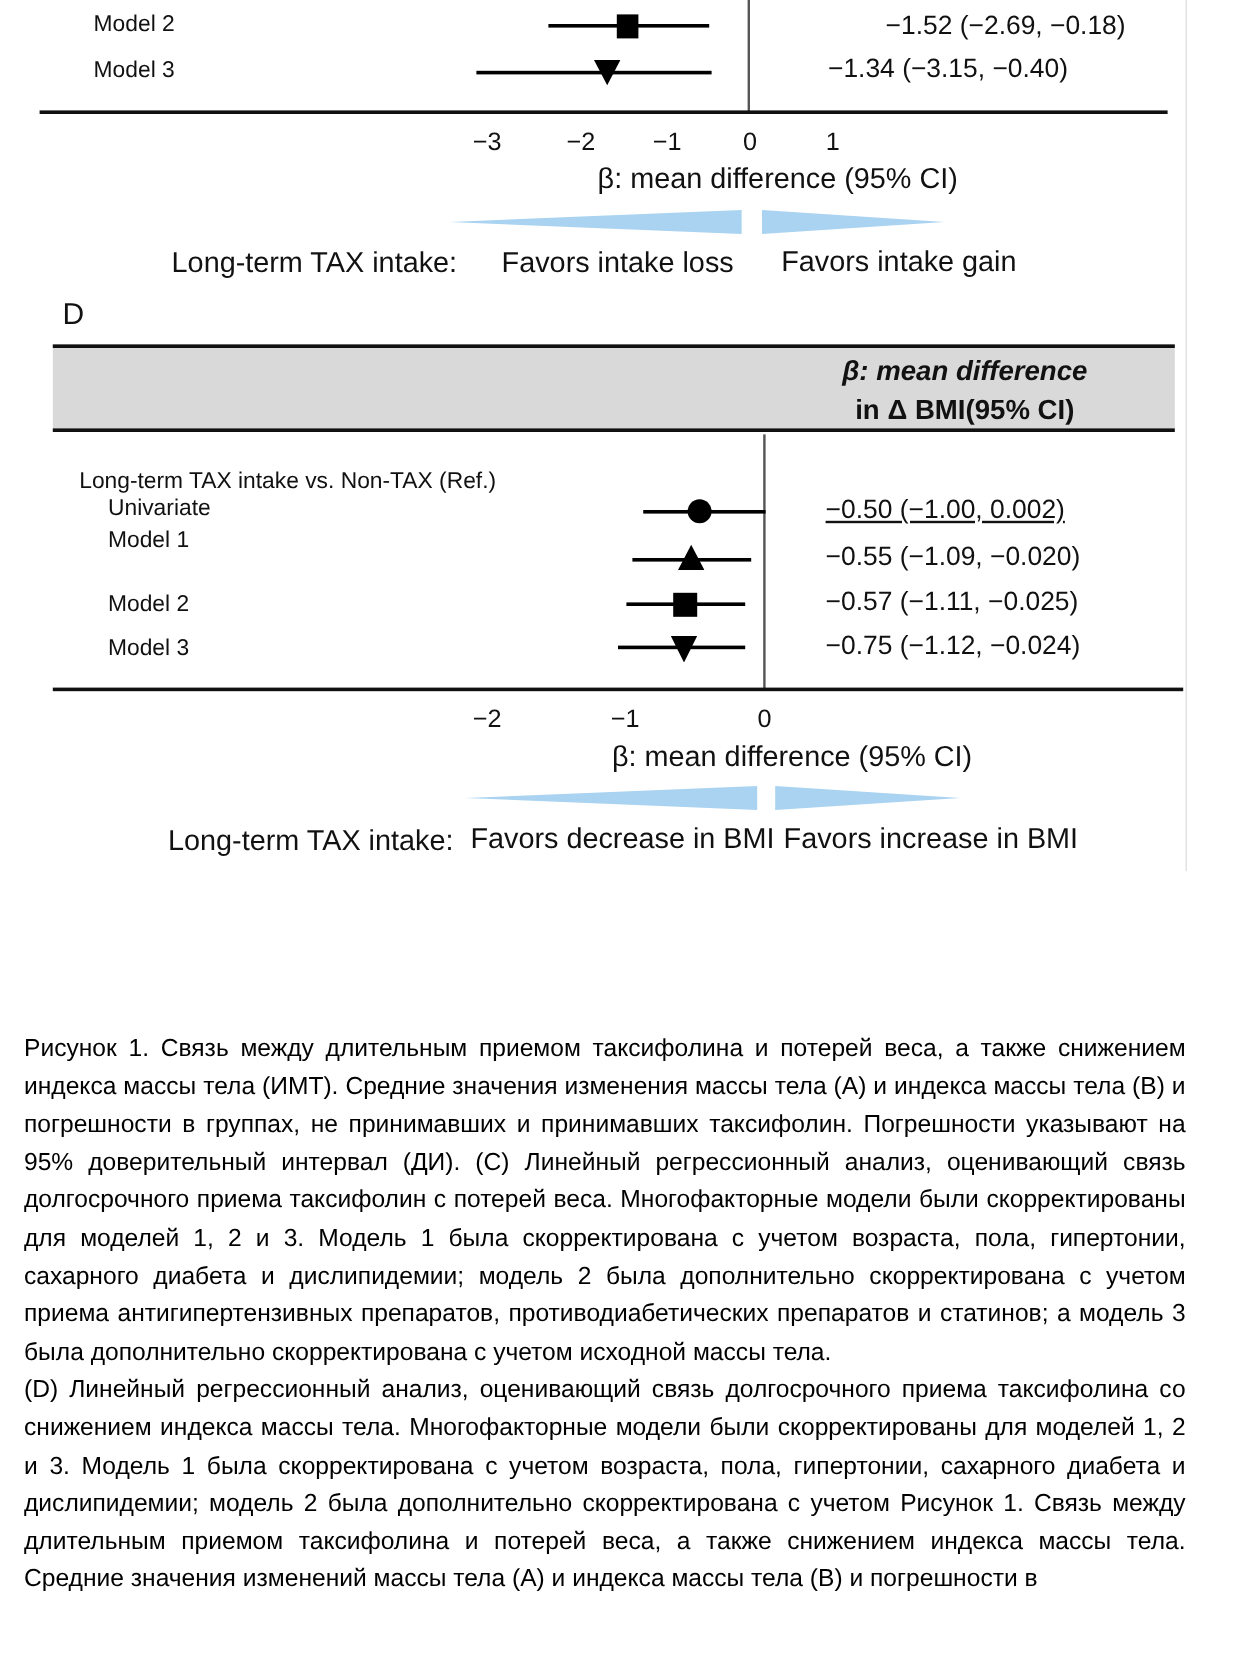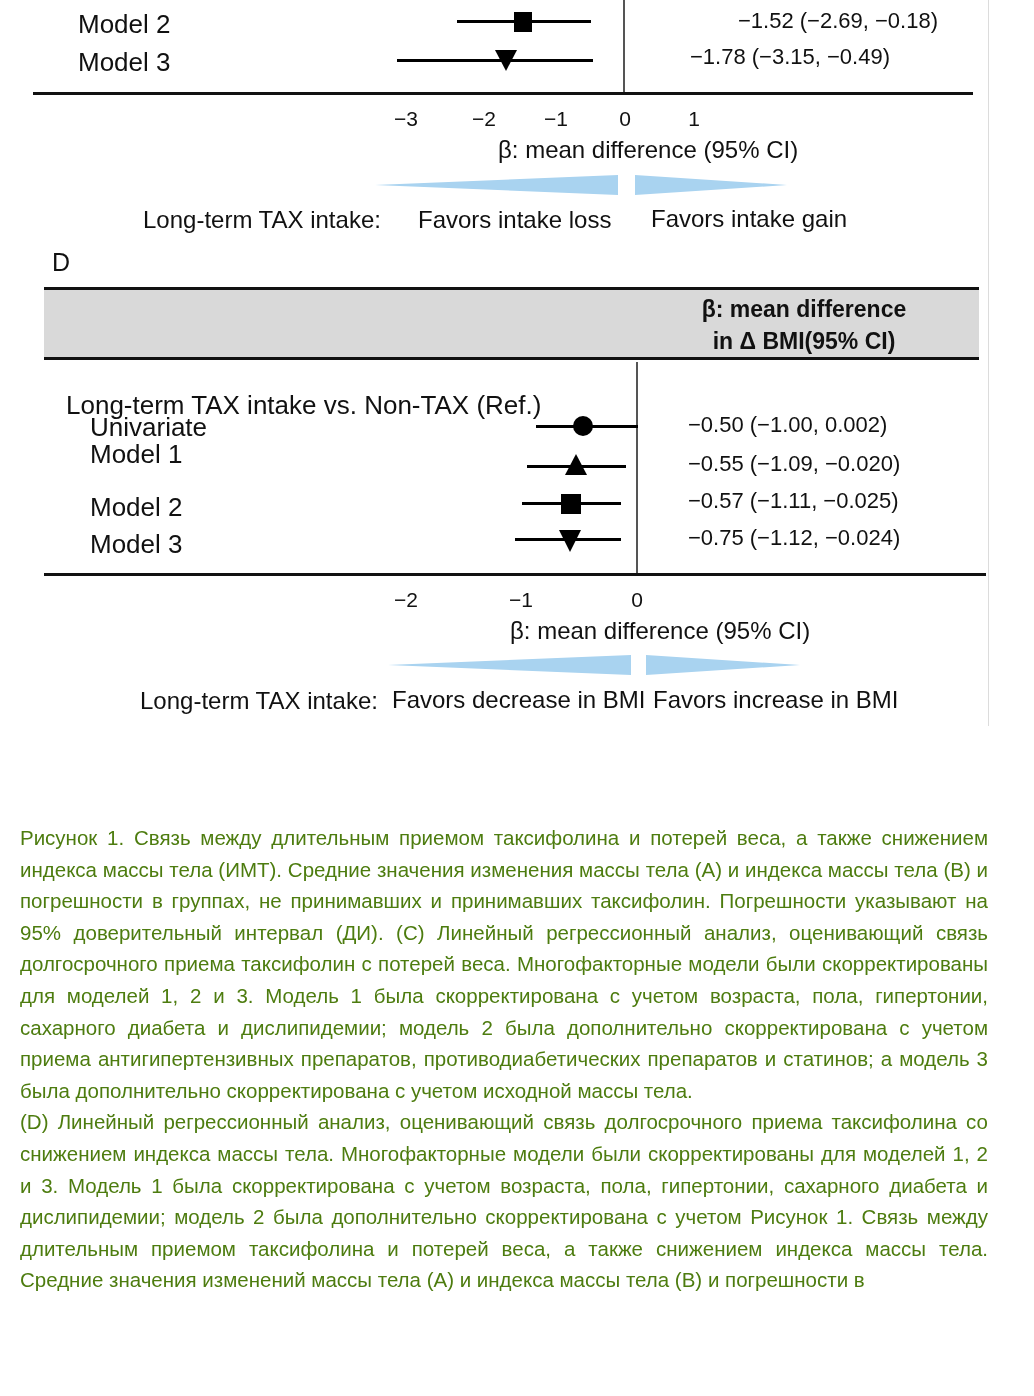--- a/index.html
+++ b/index.html
@@ -1,26 +1,26 @@
 <!DOCTYPE html>
 <html><head>
 <meta charset="utf-8">
 <style>
   html, body { margin:0; padding:0; background:#ffffff; }
   body { width:1034px; height:1396px; position:relative; overflow:hidden; font-family:"Liberation Sans", sans-serif; color:#111; }
   .abs { position:absolute; }
-  .lbl { position:absolute; font-size:26px; white-space:nowrap; line-height:1; }
+  .lbl { position:absolute; font-size:19px; white-space:nowrap; line-height:1; }
   .val { position:absolute; font-size:22px; white-space:nowrap; line-height:1; }
   .tick { position:absolute; font-size:21px; line-height:1; transform:translateX(-50%); white-space:nowrap; }
   .small { position:absolute; font-size:24px; line-height:1; white-space:nowrap; }
   .rule { position:absolute; height:3px; background:#111; }
   .vline { position:absolute; width:1.5px; background:#555; }
   .ci { position:absolute; height:3px; background:#000; }
   .marker { position:absolute; }
-  .caption { position:absolute; left:20px; top:822px; width:968px; font-family:"Liberation Sans", sans-serif; font-size:20.5px; line-height:31.6px; text-align:justify; color:#4d7c0f; }
+  .caption { position:absolute; left:20px; top:858px; width:968px; font-family:"Liberation Sans", sans-serif; font-size:20.5px; line-height:31.6px; text-align:justify; color:#000000; }
   .caption p { margin:0; }
   .grid-edge { position:absolute; left:988px; top:0; width:1px; height:726px; background:#dcdcdc; }
   .header-band { position:absolute; left:44px; top:287px; width:935px; height:73px; background:#d9d9d9; border-top:3px solid #111; border-bottom:3px solid #111; box-sizing:border-box; }
   .hdr-text { position:absolute; font-size:23px; font-weight:bold; text-align:center; line-height:32px; }
 </style>
 </head>
 <body>
 
 <div class="grid-edge"></div>
 
@@ -31,21 +31,21 @@
   <div class="lbl" style="left:78px; top:11px;">Model 2</div>
   <div class="ci" style="left:457px; top:20px; width:134px;"></div>
   <div class="marker" style="left:514px; top:12px; width:18px; height:20px; background:#000;"></div>
   <div class="val" style="left:690px; top:10px;margin-left:48px;">−1.52 (−2.69, −0.18)</div>
 
   <div class="lbl" style="left:78px; top:49px;">Model 3</div>
   <div class="ci" style="left:397px; top:59px; width:196px;"></div>
   <svg class="marker" style="left:495px; top:50px;" width="22" height="22">
       <polygon points="0,0 22,0 11,21" fill="#000"></polygon>
     </svg>
-  <div class="val" style="left:690px; top:46px;">−1.78 (−3.15, −0.49)</div>
+  <div class="val" style="left:690px; top:46px;">−1.34 (−3.15, −0.40)</div>
 
   <div class="rule" style="left:33px; top:92px; width:940px;"></div>
 
   <div class="tick" style="left:406px; top:108px;">−3</div>
   <div class="tick" style="left:484px; top:108px;">−2</div>
   <div class="tick" style="left:556px; top:108px;">−1</div>
   <div class="tick" style="left:625px; top:108px;">0</div>
   <div class="tick" style="left:694px; top:108px;">1</div>
 
   <div class="small" style="left:498px; top:138px;">β: mean difference (95% CI)</div>
@@ -57,31 +57,31 @@
 
   <div class="small" style="left:143px; top:208px;">Long-term TAX intake:</div>
   <div class="small" style="left:418px; top:208px;">Favors intake loss</div>
   <div class="small" style="left:651px; top:207px;">Favors intake gain</div>
 </div>
 
 <div>
   <div class="lbl" style="left:52px; top:250px; font-size:25px;">D</div>
 
   <div class="header-band"></div>
-  <div class="hdr-text" style="left:664px; top:293px; width:280px;">β: mean difference</div>
+  <div class="hdr-text" style="left:664px; top:293px; width:280px;font-style:italic;">β: mean difference</div>
   <div class="hdr-text" style="left:664px; top:325px; width:280px;">in Δ BMI(95%  CI)</div>
 
   <div class="vline" style="left:636px; top:362px; height:212px;"></div>
 
   <div class="lbl" style="left:66px; top:392px;text-align:right;">Long-term TAX intake vs. Non-TAX (Ref.)</div>
 
   <div class="lbl" style="left:90px; top:414px;">Univariate</div>
   <div class="ci" style="left:536px; top:425px; width:102px;"></div>
   <div class="marker" style="left:573px; top:416px; width:20px; height:20px; border-radius:50%; background:#000;"></div>
-  <div class="val" style="left:688px; top:414px;">−0.50 (−1.00, 0.002)</div>
+  <div class="val" style="left:688px; top:414px;text-decoration:underline;">−0.50 (−1.00, 0.002)</div>
 
   <div class="lbl" style="left:90px; top:441px;">Model 1</div>
   <div class="ci" style="left:527px; top:465px; width:99px;"></div>
   <svg class="marker" style="left:565px; top:454px;" width="22" height="21">
       <polygon points="11,0 22,21 0,21" fill="#000"></polygon>
     </svg>
   <div class="val" style="left:688px; top:453px;">−0.55 (−1.09, −0.020)</div>
 
   <div class="lbl" style="left:90px; top:494px;">Model 2</div>
   <div class="ci" style="left:522px; top:502px; width:99px;"></div>

